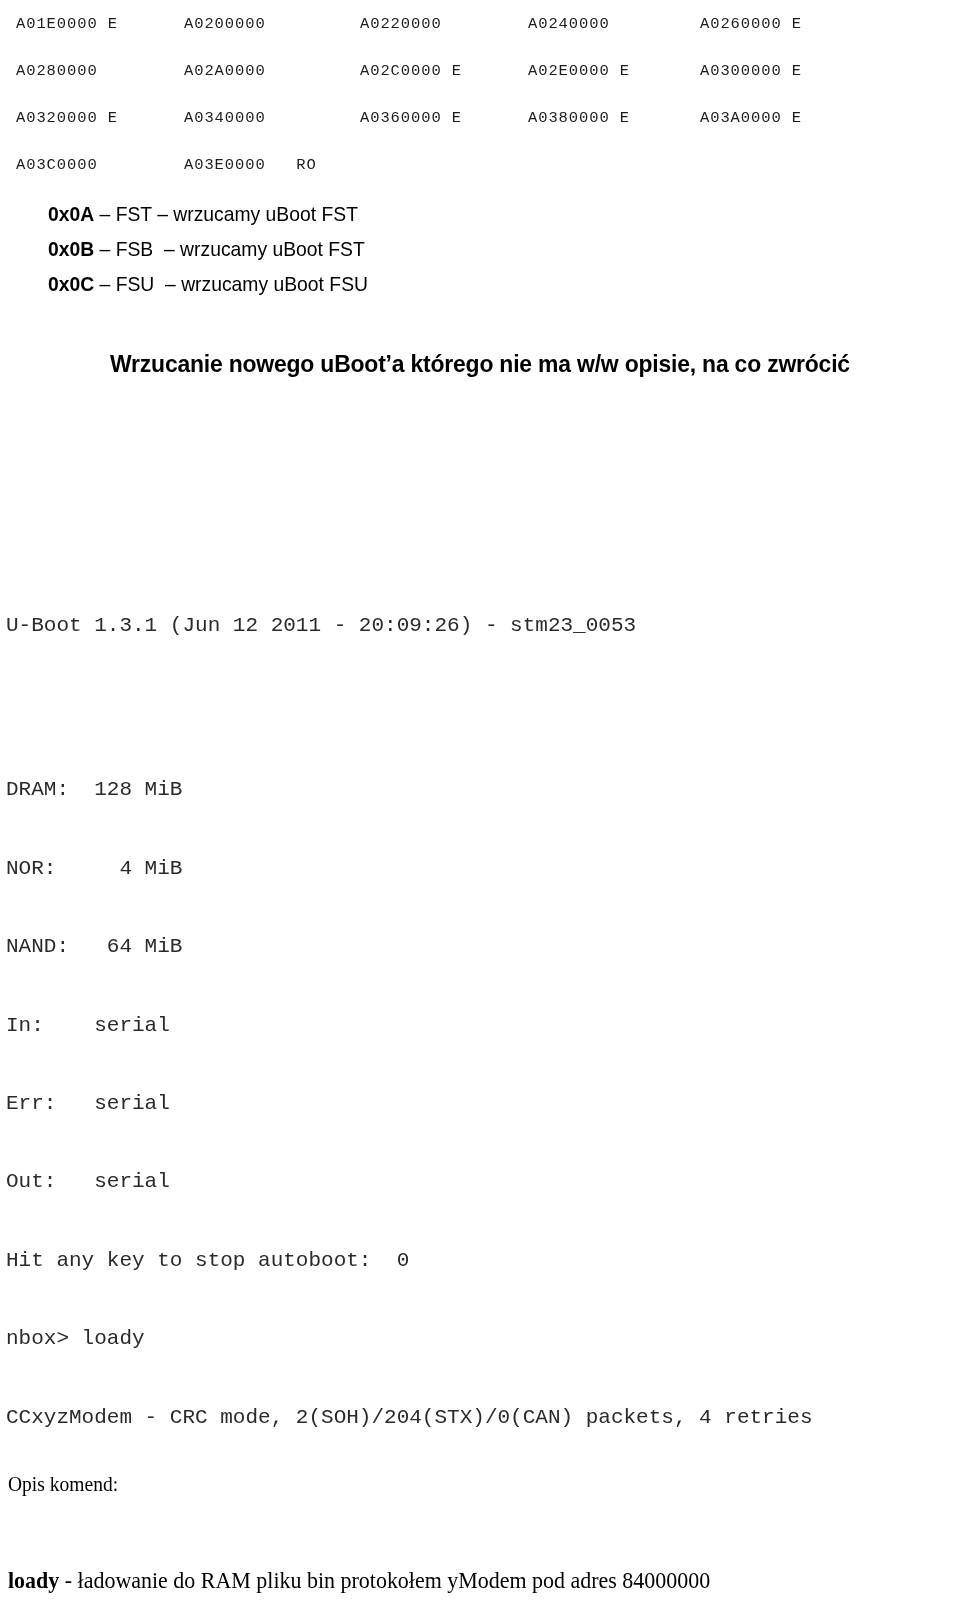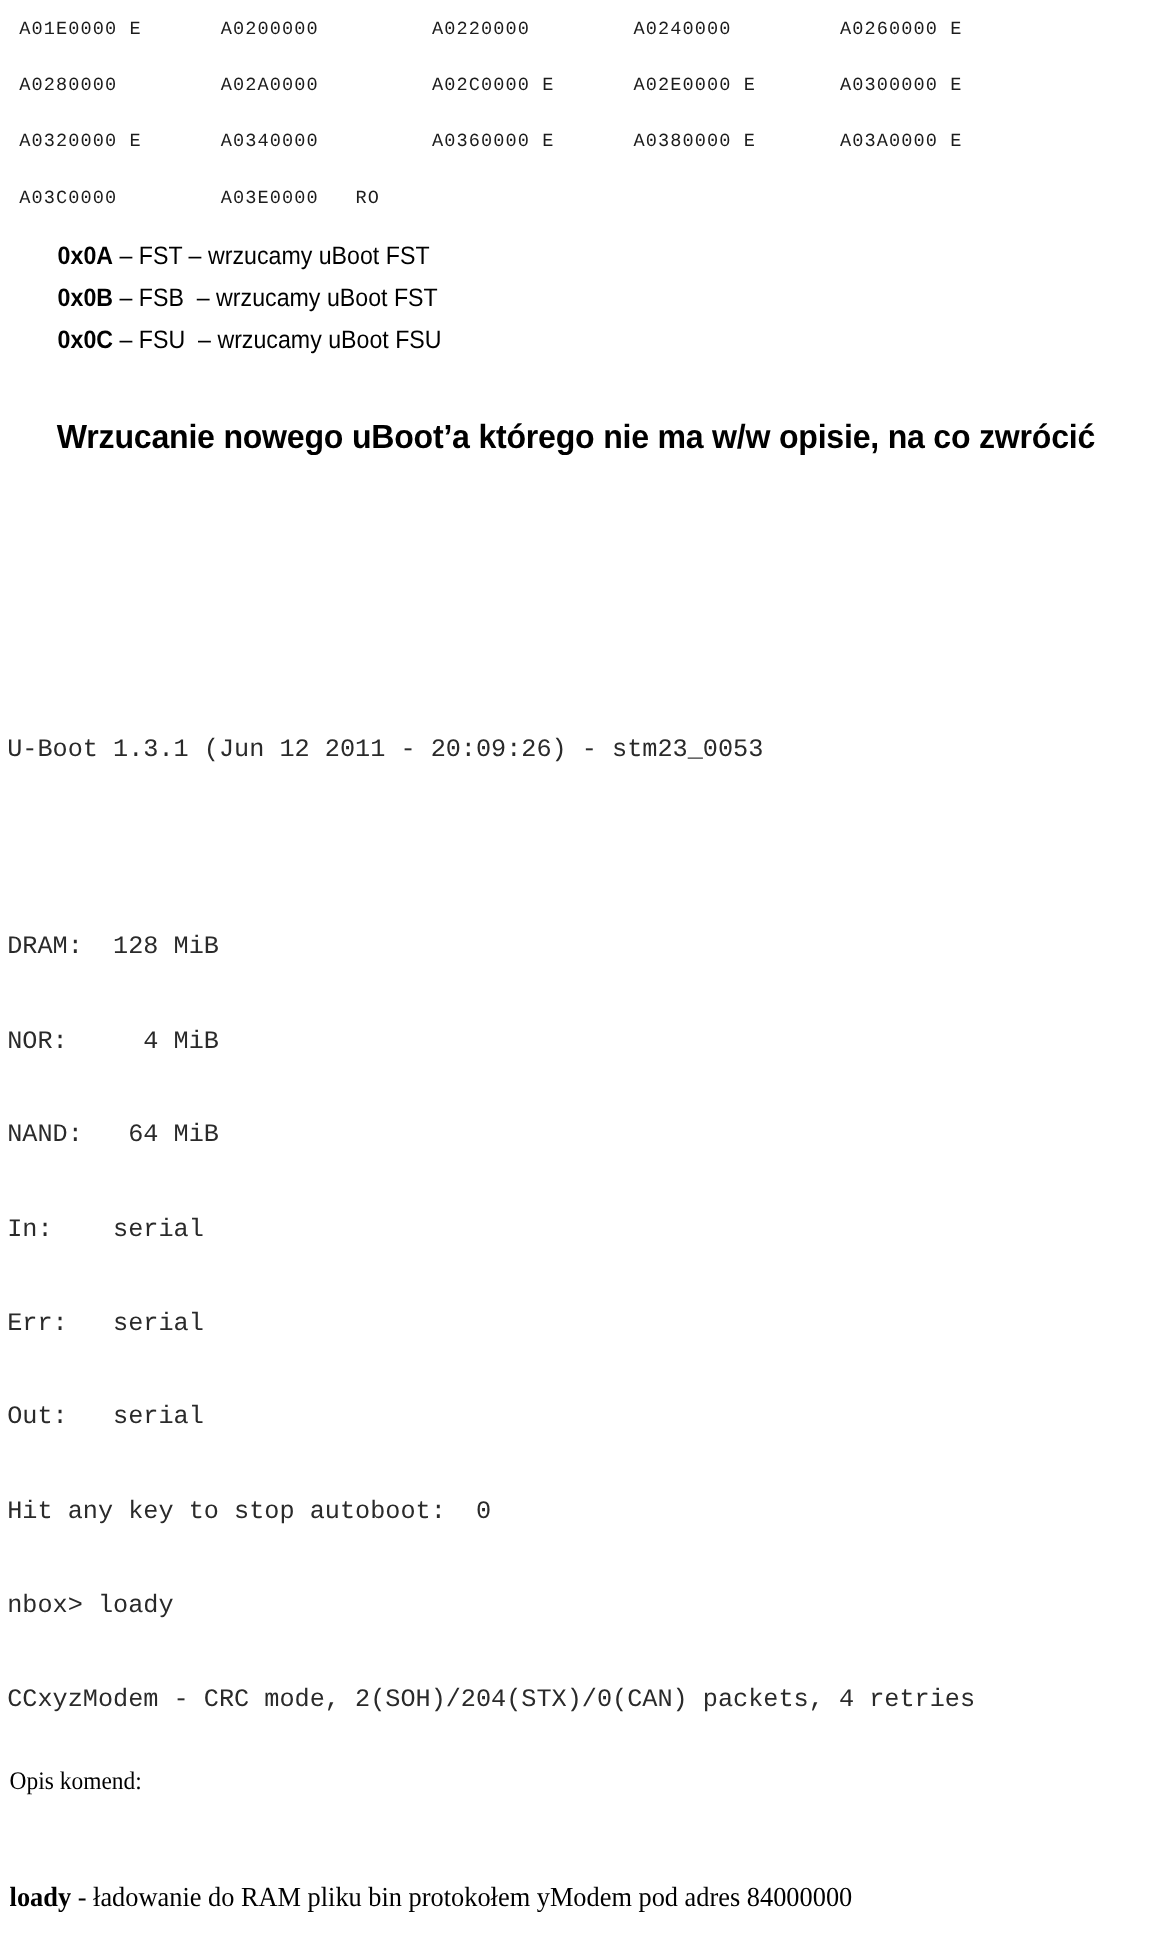--- a/index.html
+++ b/index.html
@@ -66,21 +66,21 @@
 
   
   .main-heading {
     position: absolute;
     left: 8px;
     top: 342px;
     width: 944px;
     text-align: center;
     font-family: "Liberation Sans", sans-serif;
     font-weight: bold;
-    font-size: 28px;
+    font-size: 24px;
     line-height: 44px;
     letter-spacing: -0.2px;
   }
   .main-heading .l1 {
     display: block;
     transform: scaleX(0.955);
     transform-origin: center center;
   }
   .main-heading .l2 { display: block; }
 

